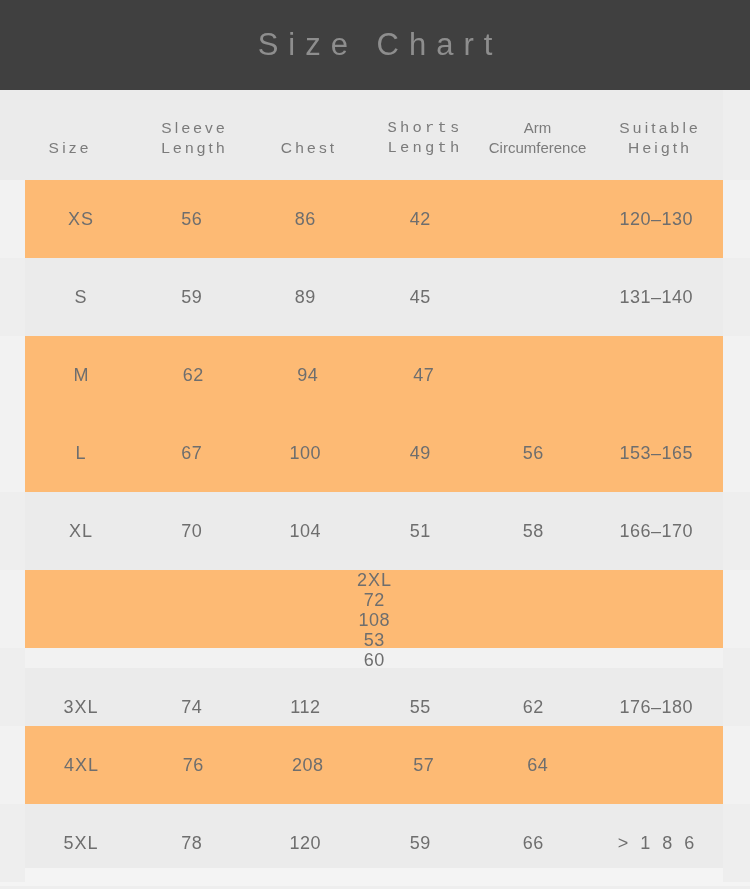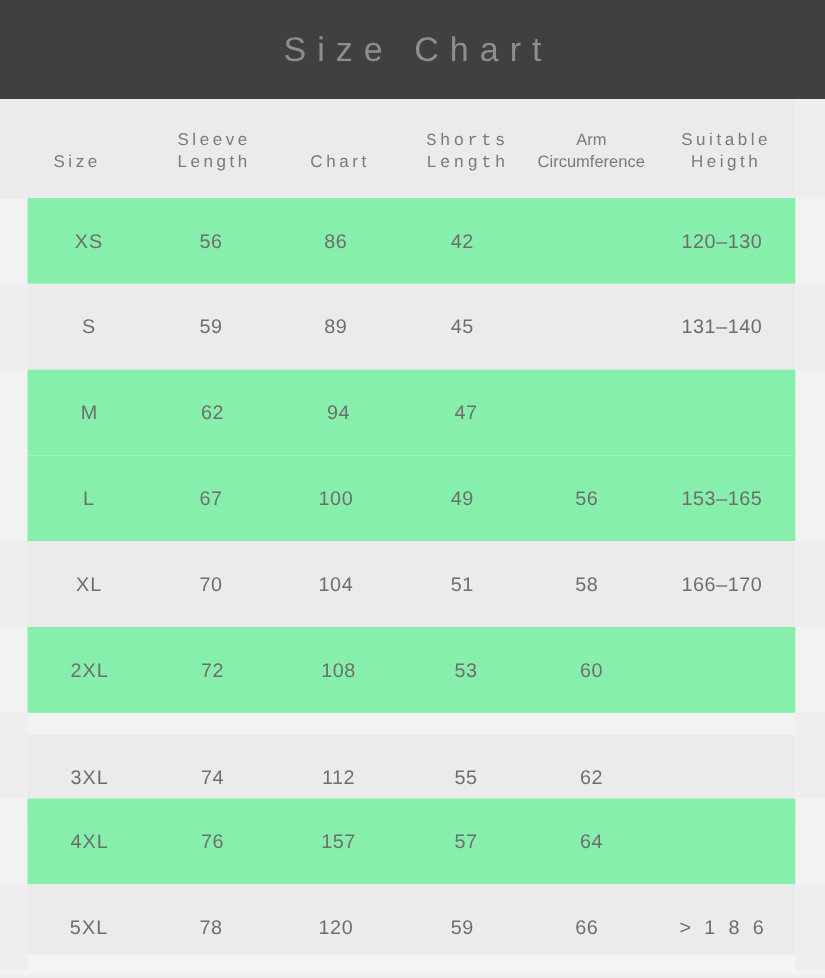--- a/index.html
+++ b/index.html
@@ -131,21 +131,21 @@
     text-indent: 1px;
   }
   .data-row .cell.height-cell {
     letter-spacing: 0.5px;
   }
   .data-row .cell.spaced {
     letter-spacing: 3.5px;
     text-indent: 3.5px;
   }
 
-  .row-white { background: #86efac; }
+  .row-white { background: #fdba74; }
   .row-gray  { background: #ebebeb; }
 
   
   .gutter-left {
     position: absolute;
     left: 0;
     width: 25px;
     height: 78px;
     background: #eeeeee;
   }
@@ -188,21 +188,21 @@
 
   <div class="row header-row">
     <div class="cell c-size">
       <div>Size</div>
     </div>
     <div class="cell c-sleeve">
       <div>Sleeve</div>
       <div>Length</div>
     </div>
     <div class="cell c-chest">
-      <div>Chart</div>
+      <div>Chest</div>
     </div>
     <div class="cell c-shorts">
       <div>Shorts</div>
       <div>Length</div>
     </div>
     <div class="cell c-arm tight">
       <div>Arm</div>
       <div>Circumference</div>
     </div>
     <div class="cell c-height">
@@ -244,38 +244,39 @@
         <div class="cell c-height height-cell">153–165</div>
       </div>
       <div class="row data-row row-gray" style="top: 492px;">
         <div class="cell c-size size-cell">XL</div>
         <div class="cell c-sleeve">70</div>
         <div class="cell c-chest">104</div>
         <div class="cell c-shorts">51</div>
         <div class="cell c-arm">58</div>
         <div class="cell c-height height-cell">166–170</div>
       </div>
-      <div class="row data-row row-white" style="top: 570px;">
+      <div class="row data-row row-white" style="top: 570px; flex-direction: column;">
         <div class="cell c-size size-cell">2XL</div>
         <div class="cell c-sleeve">72</div>
         <div class="cell c-chest">108</div>
         <div class="cell c-shorts">53</div>
         <div class="cell c-arm">60</div>
       </div>
       <div class="row data-row row-gray" style="top: 668px;">
         <div class="cell c-size size-cell">3XL</div>
         <div class="cell c-sleeve">74</div>
         <div class="cell c-chest">112</div>
         <div class="cell c-shorts">55</div>
         <div class="cell c-arm">62</div>
+        <div class="cell c-height height-cell">176–180</div>
       </div>
       <div class="row data-row row-white" style="top: 726px;">
         <div class="cell c-size size-cell">4XL</div>
         <div class="cell c-sleeve">76</div>
-        <div class="cell c-chest">157</div>
+        <div class="cell c-chest">208</div>
         <div class="cell c-shorts">57</div>
         <div class="cell c-arm">64</div>
       </div>
       <div class="row data-row row-gray" style="top: 804px;">
         <div class="cell c-size size-cell">5XL</div>
         <div class="cell c-sleeve">78</div>
         <div class="cell c-chest">120</div>
         <div class="cell c-shorts">59</div>
         <div class="cell c-arm">66</div>
         <div class="cell c-height height-cell spaced">&gt; 1 8 6</div>

